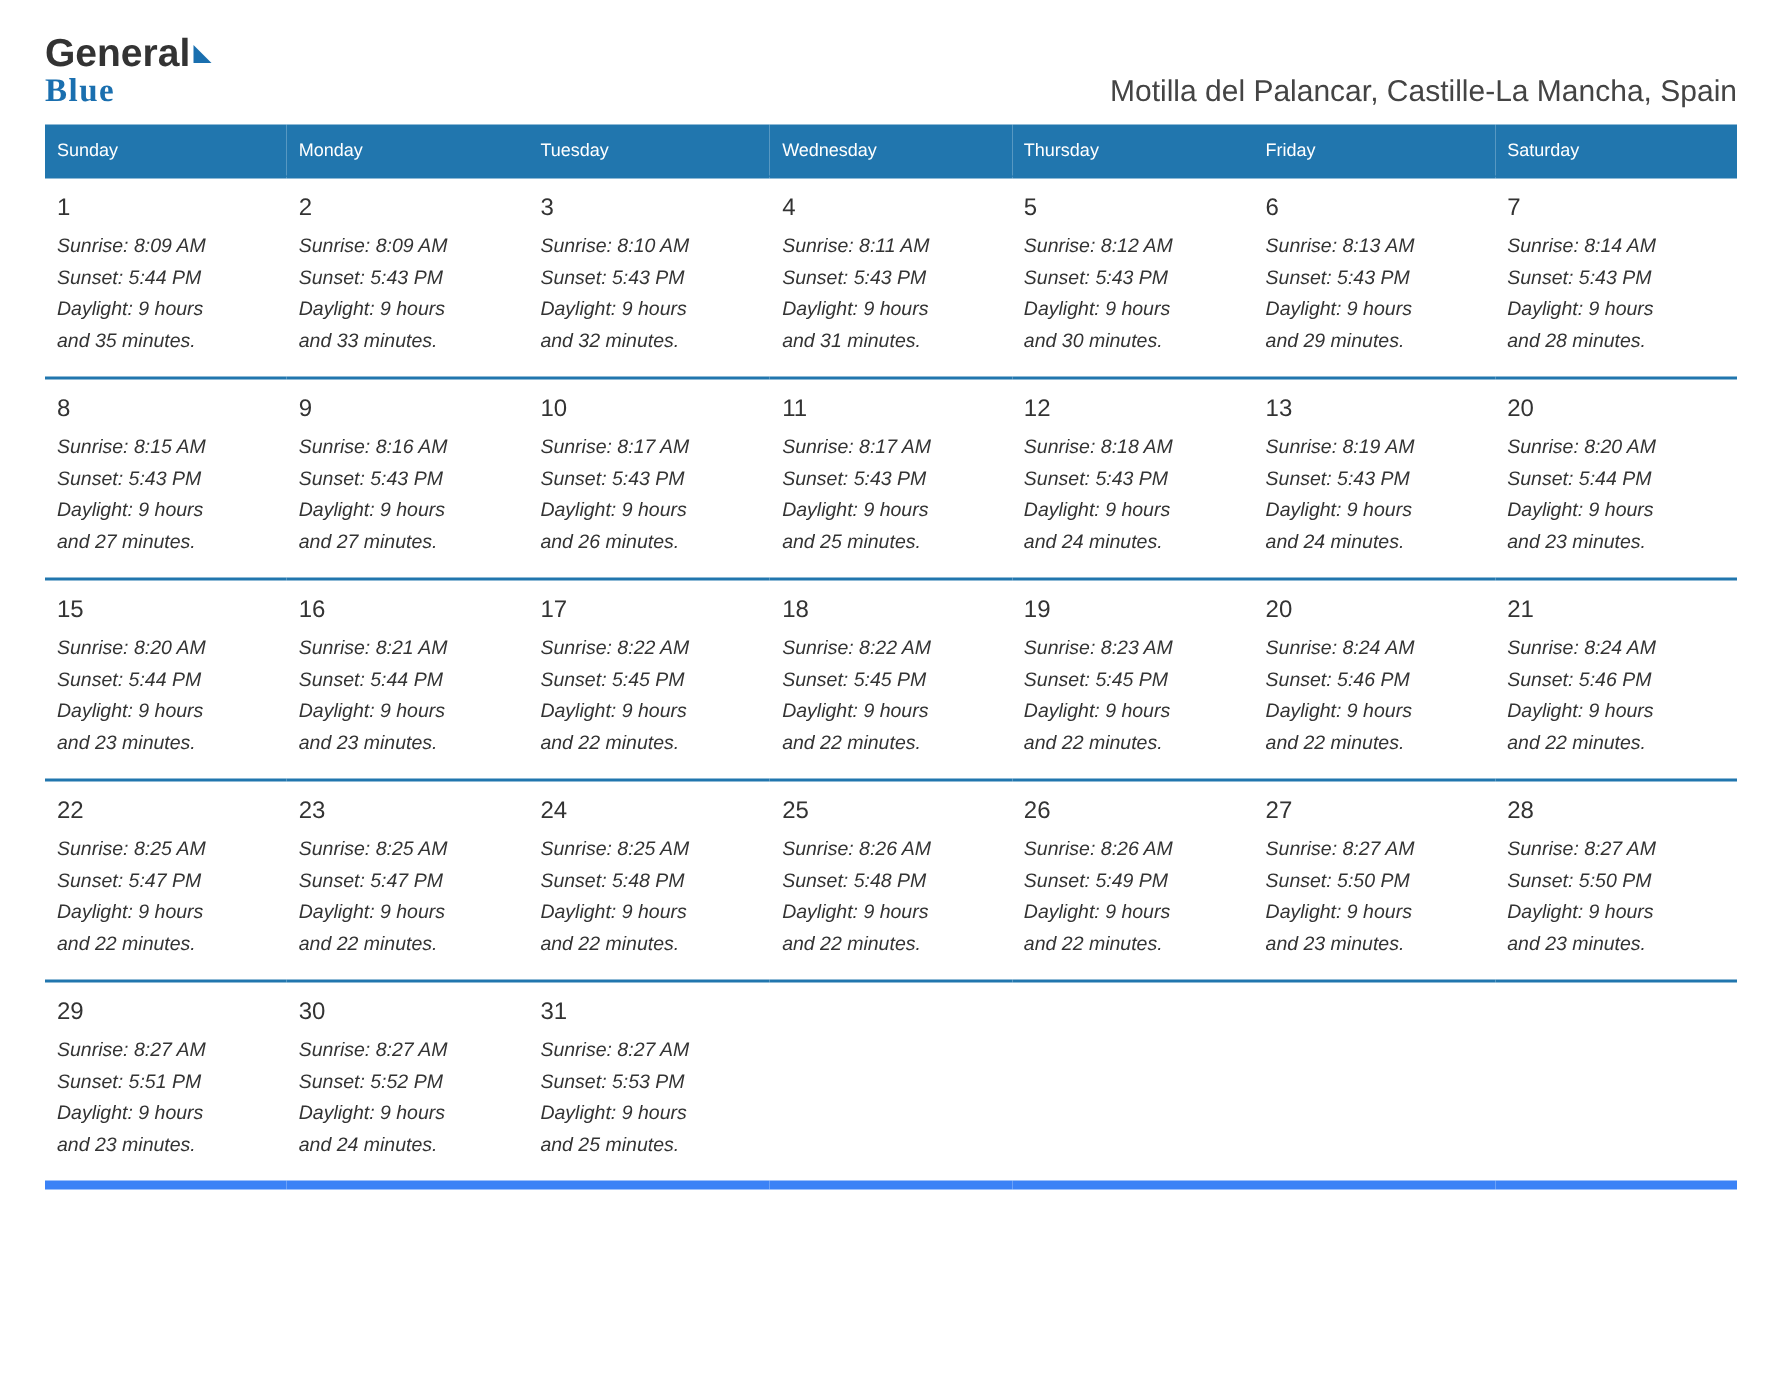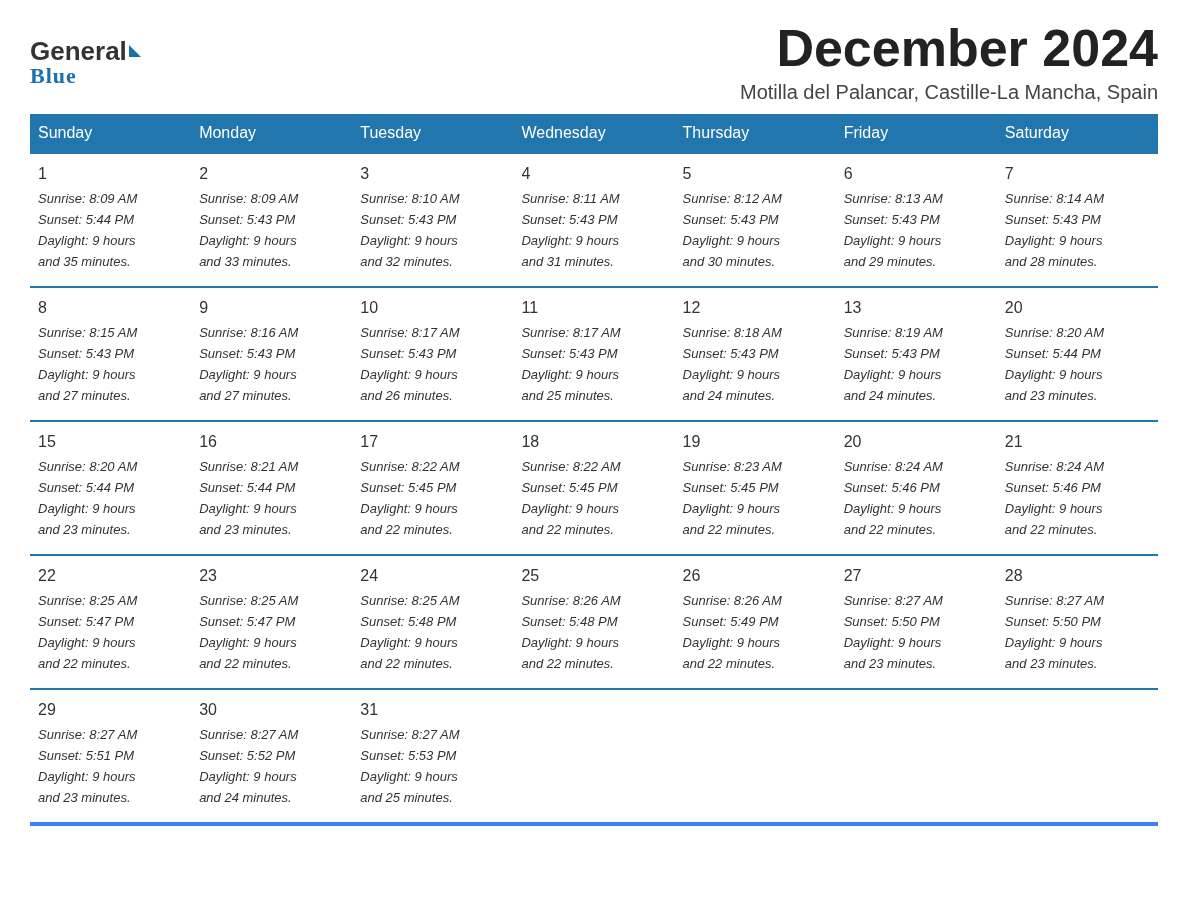--- a/index.html
+++ b/index.html
@@ -6,21 +6,21 @@
     body {
       font-family: Arial, Helvetica, sans-serif;
       background: #fff;
       width: 1188px;
       min-height: 918px;
       padding: 20px 30px;
     }
     .header {
       display: flex;
       justify-content: space-between;
-      align-items: center;
+      align-items: flex-end;
       margin-bottom: 10px;
     }
     .logo {
       display: flex;
       flex-direction: column;
       align-items: flex-start;
     }
     .logo-text {
       display: flex;
       align-items: center;
@@ -64,21 +64,21 @@
       width: 100%;
       border-collapse: collapse;
       margin-top: 10px;
       font-size: 14px;
     }
     thead tr th {
       background-color: #2176ae;
       color: #fff;
       padding: 10px 8px;
       text-align: left;
-      font-size: 16px;
+      font-size: 12px;
       font-weight: normal;
       border: none;
     }
     tbody tr td {
       vertical-align: top;
       padding: 8px 8px 14px 8px;
       border-top: 2px solid #2176ae;
       border-right: none;
       border-left: none;
       border-bottom: none;
@@ -91,36 +91,35 @@
       font-weight: normal;
       display: block;
       margin-bottom: 2px;
     }
     .day-info {
       font-size: 13px;
       color: #333;
       font-style: italic;
     }
     tbody tr:last-child td {
-      border-bottom: 4px solid #3b82f6;
+      border-bottom: 6px solid #3b82f6;
     }
   </style>
 </head>
 <body>
 
 <div class="header">
   <div class="logo">
     <div class="logo-text">
       <span class="logo-general">General</span>
       <span class="logo-triangle"></span>
     </div>
     <div class="logo-underline">Blue</div>
   </div>
   <div class="title-section">
-    <div class="month-title">December 2024</div>
     <div class="location-subtitle">Motilla del Palancar, Castille-La Mancha, Spain</div>
   </div>
 </div>
 
 <table>
   <thead>
     <tr>
 
     <th>Sunday</th>
         <th>Monday</th>

